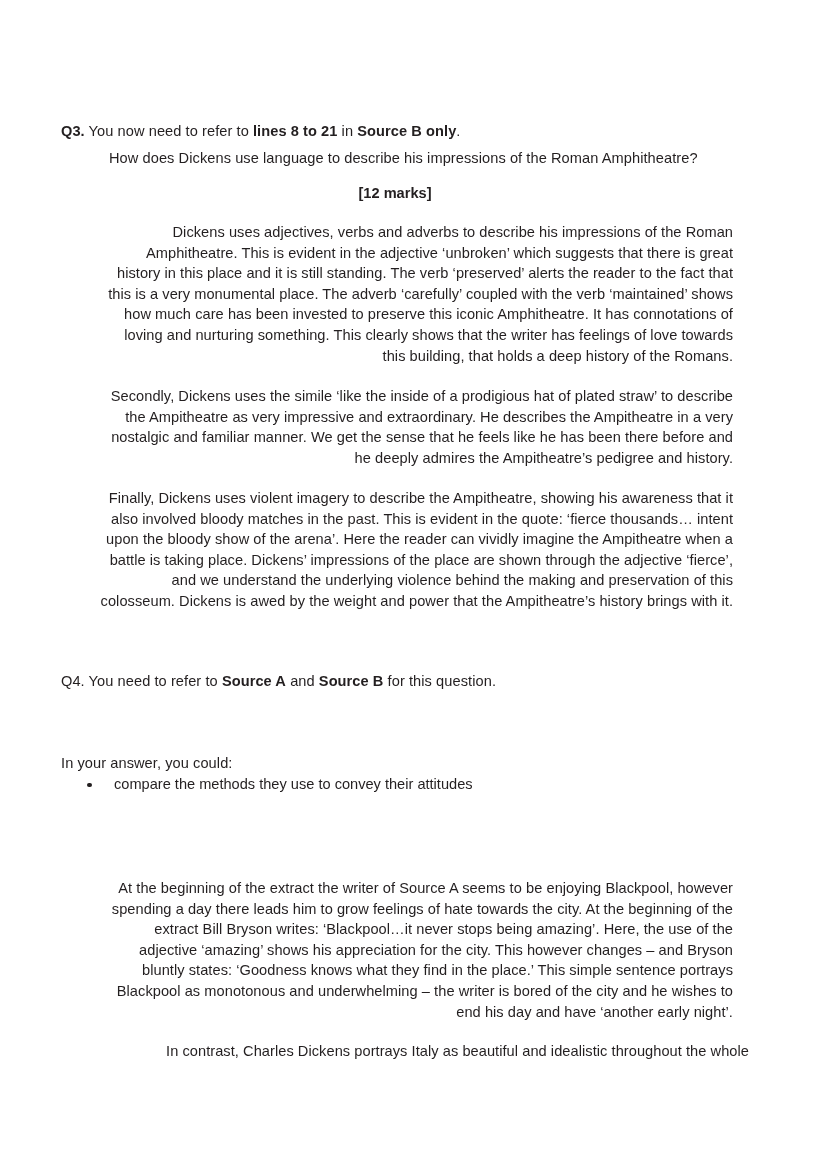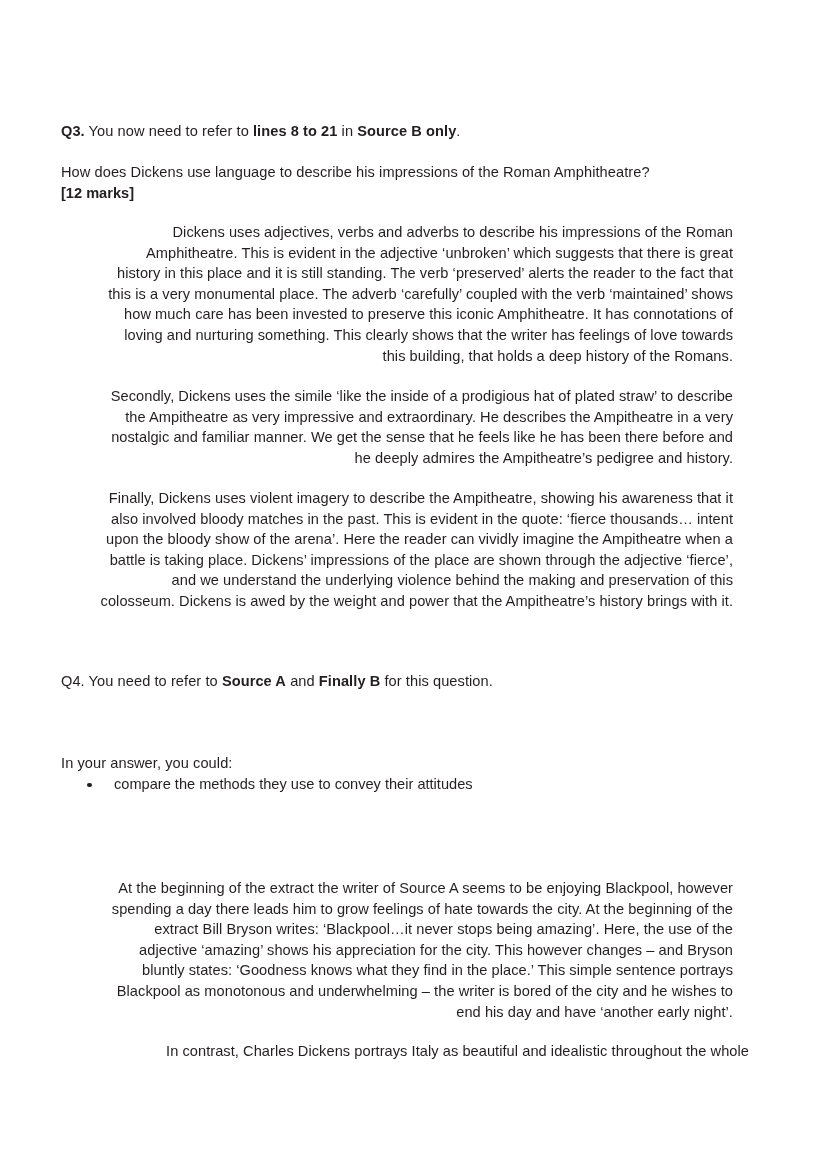--- a/index.html
+++ b/index.html
@@ -40,21 +40,21 @@
   }
   .q-line b,
   .bold {
     font-weight: bold;
   }
 
   .marks {
     position: absolute;
     width: 668px;
     left: 61px;
-    text-align: left;
+    text-align: center;
     font-size: 14.6px;
     line-height: 20px;
     font-weight: bold;
     color: #231f20;
   }
 
   
   .answer {
     position: absolute;
     left: 99px;
@@ -95,32 +95,32 @@
 </style>
 </head>
 <body>
 
 <div class="page">
 
   <div class="q-block" style="top:121px;">
     <div class="q-line"><b>Q3.</b><span> You now need to refer to </span><b>lines 8 to 21</b><span> in </span><b>Source B only</b><span>.</span></div>
   </div>
 
-  <div class="q-block" style="top:162px;">
+  <div class="q-block" style="top:148px;margin-left:48px;">
     <div class="q-line">How does Dickens use language to describe his impressions of the Roman Amphitheatre?</div>
   </div>
 
   <div class="marks" style="top:183px;">[12 marks]</div>
 
   <div class="answer" style="top:222px;">Dickens uses adjectives, verbs and adverbs to describe his impressions of the Roman Amphitheatre. This is evident in the adjective ‘unbroken’ which suggests that there is great history in this place and it is still standing. The verb ‘preserved’ alerts the reader to the fact that this is a very monumental place. The adverb ‘carefully’ coupled with the verb ‘maintained’ shows how much care has been invested to preserve this iconic Amphitheatre. It has connotations of loving and nurturing something. This clearly shows that the writer has feelings of love towards this building, that holds a deep history of the Romans.</div>
   <div class="answer" style="top:386px;">Secondly, Dickens uses the simile ‘like the inside of a prodigious hat of plated straw’ to describe the Ampitheatre as very impressive and extraordinary. He describes the Ampitheatre in a very nostalgic and  familiar manner. We get the sense that he feels like he has been there before and he deeply admires the Ampitheatre’s pedigree and history.</div>
   <div class="answer" style="top:488px;">Finally, Dickens uses violent imagery to describe the Ampitheatre, showing his awareness that it also involved bloody matches in the past. This is evident in the quote: ‘fierce thousands… intent upon the bloody show of the arena’. Here the reader can vividly imagine the Ampitheatre when a battle is taking place. Dickens’ impressions of the place are shown through the adjective ‘fierce’, and we understand the underlying violence behind the making and preservation of this colosseum. Dickens is awed by the weight and power that the Ampitheatre’s history brings with it.</div>
 
   <div class="q-block" style="top:671px;">
-    <div class="q-line"><span>Q4.</span><span> You need to refer to </span><b>Source A</b><span> and </span><b>Finally B</b><span> for this question.</span></div>
+    <div class="q-line"><span>Q4.</span><span> You need to refer to </span><b>Source A</b><span> and </span><b>Source B</b><span> for this question.</span></div>
   </div>
 
 
   <div class="q-block" style="top:753px;">
     <div class="q-line">In your answer, you could:</div>
   </div>
 
   <ul class="bullets" style="top:774px;">
     <li><span class="dot"></span><span>compare the methods they use to convey their attitudes</span></li>
   </ul>

